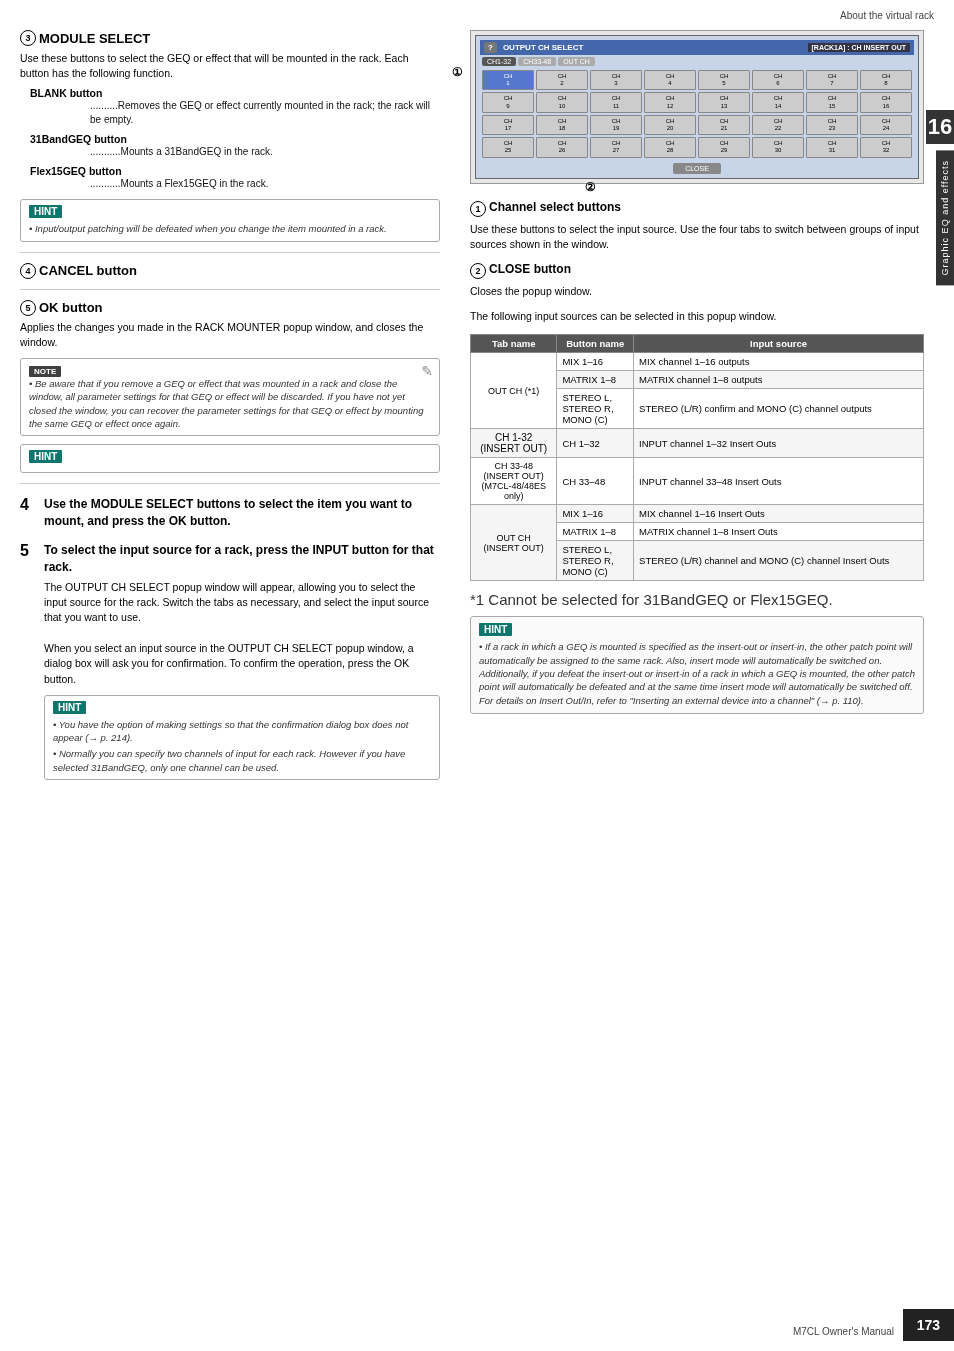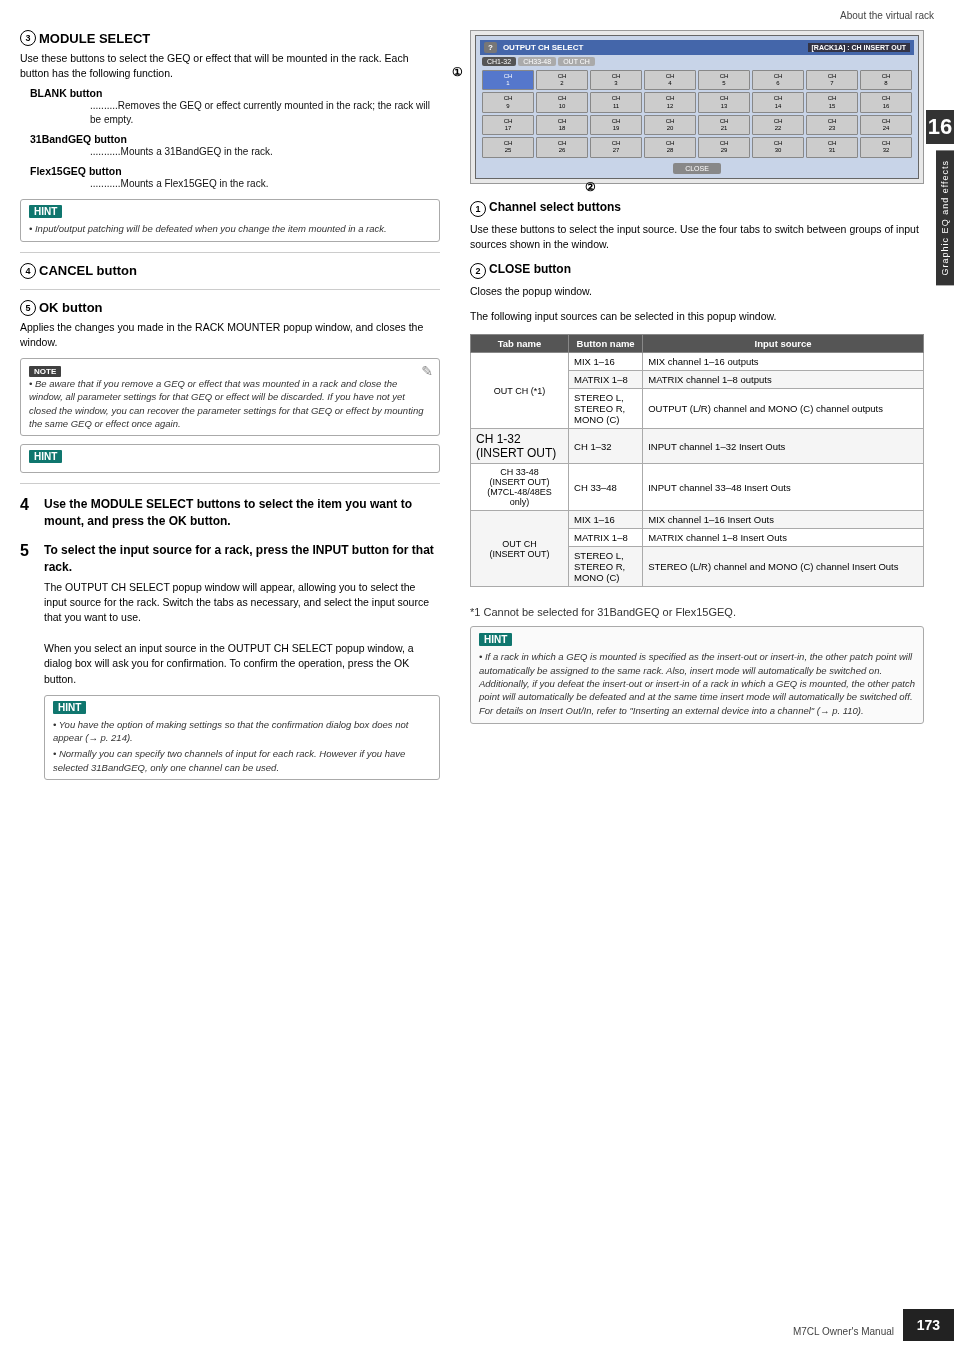--- a/index.html
+++ b/index.html
@@ -296,22 +296,22 @@
       padding: 3px 5px;
       border: 1px solid #aaa;
       vertical-align: middle;
       text-align: left;
     }
     .info-table tr:nth-child(even) td {
       background: #f5f5f5;
     }
 
     .footnote {
-      font-size: 11px;
-      margin-top: 19px;
+      font-size: 15px;
+      margin-top: 10px;
       color: #333;
     }
 
     
     .big-hint-box {
       border: 1px solid #aaa;
       border-radius: 3px;
       padding: 6px 8px;
       margin-top: 8px;
       background: #fafafa;
@@ -534,24 +534,24 @@
             <td>MIX channel 1–16 outputs</td>
           </tr>
           <tr>
             <td>MATRIX 1–8</td>
             <td>MATRIX channel 1–8 outputs</td>
           </tr>
           <tr>
             <td style="white-space:pre-line;">STEREO L,
 STEREO R,
 MONO (C)</td>
-            <td>OUTPUT (L/R) channel and MONO (C) channel outputs</td>
-          </tr>
-          <tr>
-            <td style="white-space:pre-line;font-size:12px;">CH 1-32
+            <td>STEREO (L/R) confirm and MONO (C) channel outputs</td>
+          </tr>
+          <tr>
+            <td style="white-space:pre-line;text-align:center;font-size:10px;">CH 1-32
 (INSERT OUT)</td>
             <td>CH 1–32</td>
             <td>INPUT channel 1–32 Insert Outs</td>
           </tr>
           <tr>
             <td style="white-space:pre-line;text-align:center;font-size:9px;">CH 33-48
 (INSERT OUT)
 (M7CL-48/48ES
 only)</td>
             <td>CH 33–48</td>

